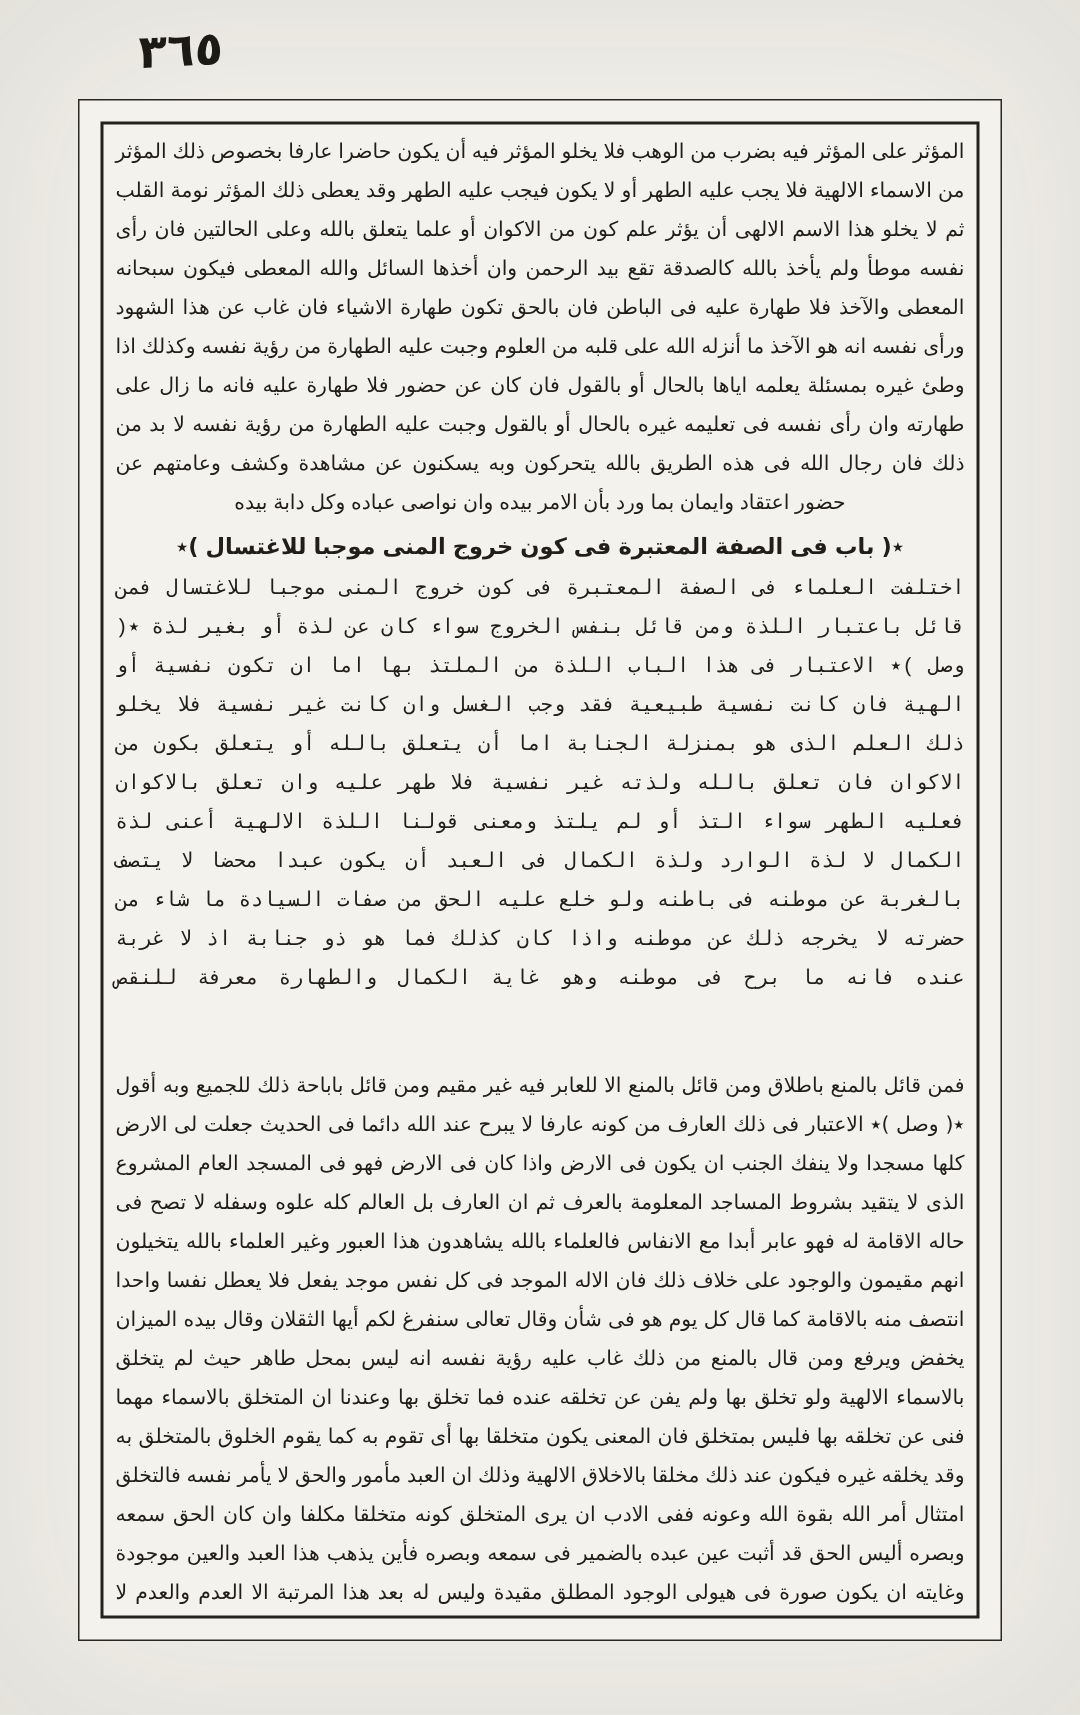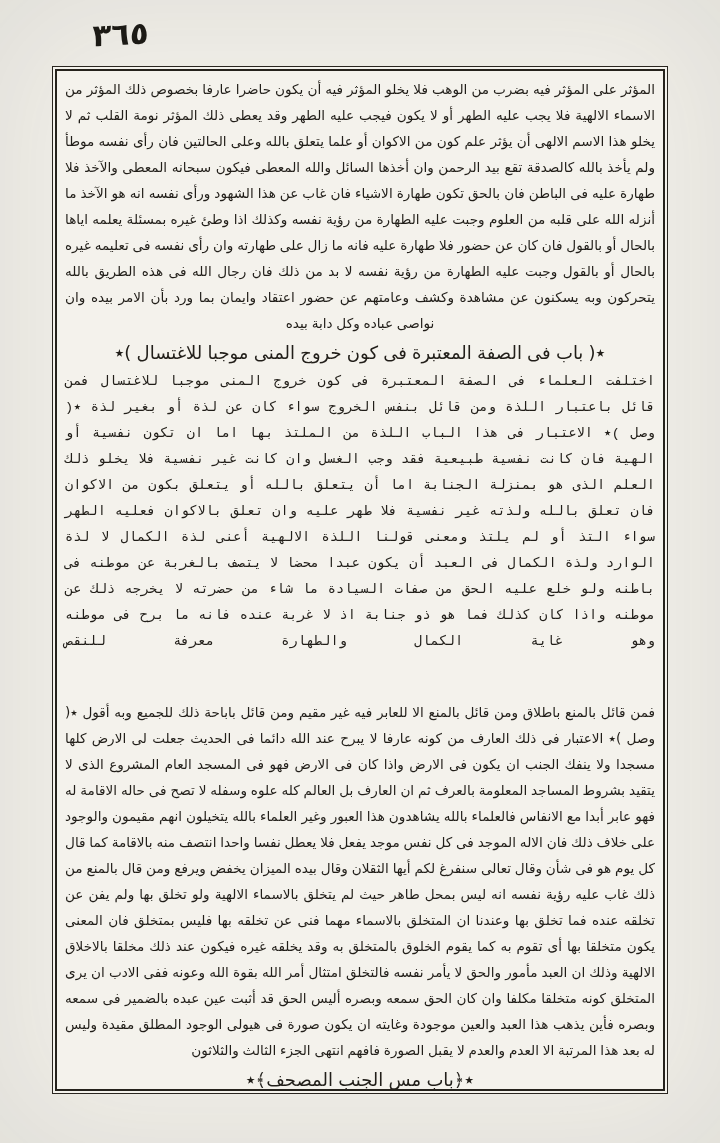--- a/index.html
+++ b/index.html
@@ -21,21 +21,21 @@
     font-weight: bold;
     transform: rotate(-3deg) skewX(-5deg);
     color: #1c1a15;
   }
   .frame-outer {
     position: absolute;
     left: 52px; top: 66px;
     width: 616px; height: 1028px;
     box-sizing: border-box;
     border: 1.5px solid #2a2620;
-    padding: 2px;
+    padding: 14px;
     background: #f4f2ec;
   }
   .frame-inner {
     box-sizing: border-box;
     width: 100%; height: 100%;
     border: 2.5px solid #25221c;
     padding: 5px 8px 4px 8px;
     overflow: hidden;
   }
   .text-block {
@@ -46,22 +46,22 @@
   }
   .para {
     text-align: justify;
     margin: 0;
   }
   .para.j-all    { text-align-last: justify; font-family: Liberation Mono, monospace; }
   .para.j-center { text-align-last: center; }
   .para.j-right  { text-align-last: right; margin-top: 44px; }
   .heading {
     text-align: center;
-    font-weight: normal;
-    font-size: 18px;
+    font-weight: bold;
+    font-size: 15px;
     line-height: 29px;
     margin: 2px 0;
     white-space: nowrap;
   }
   .basmala {
     text-align: center;
     font-weight: bold;
     font-size: 24px;
     line-height: 44px;
     margin: 6px 0 2px 0;

